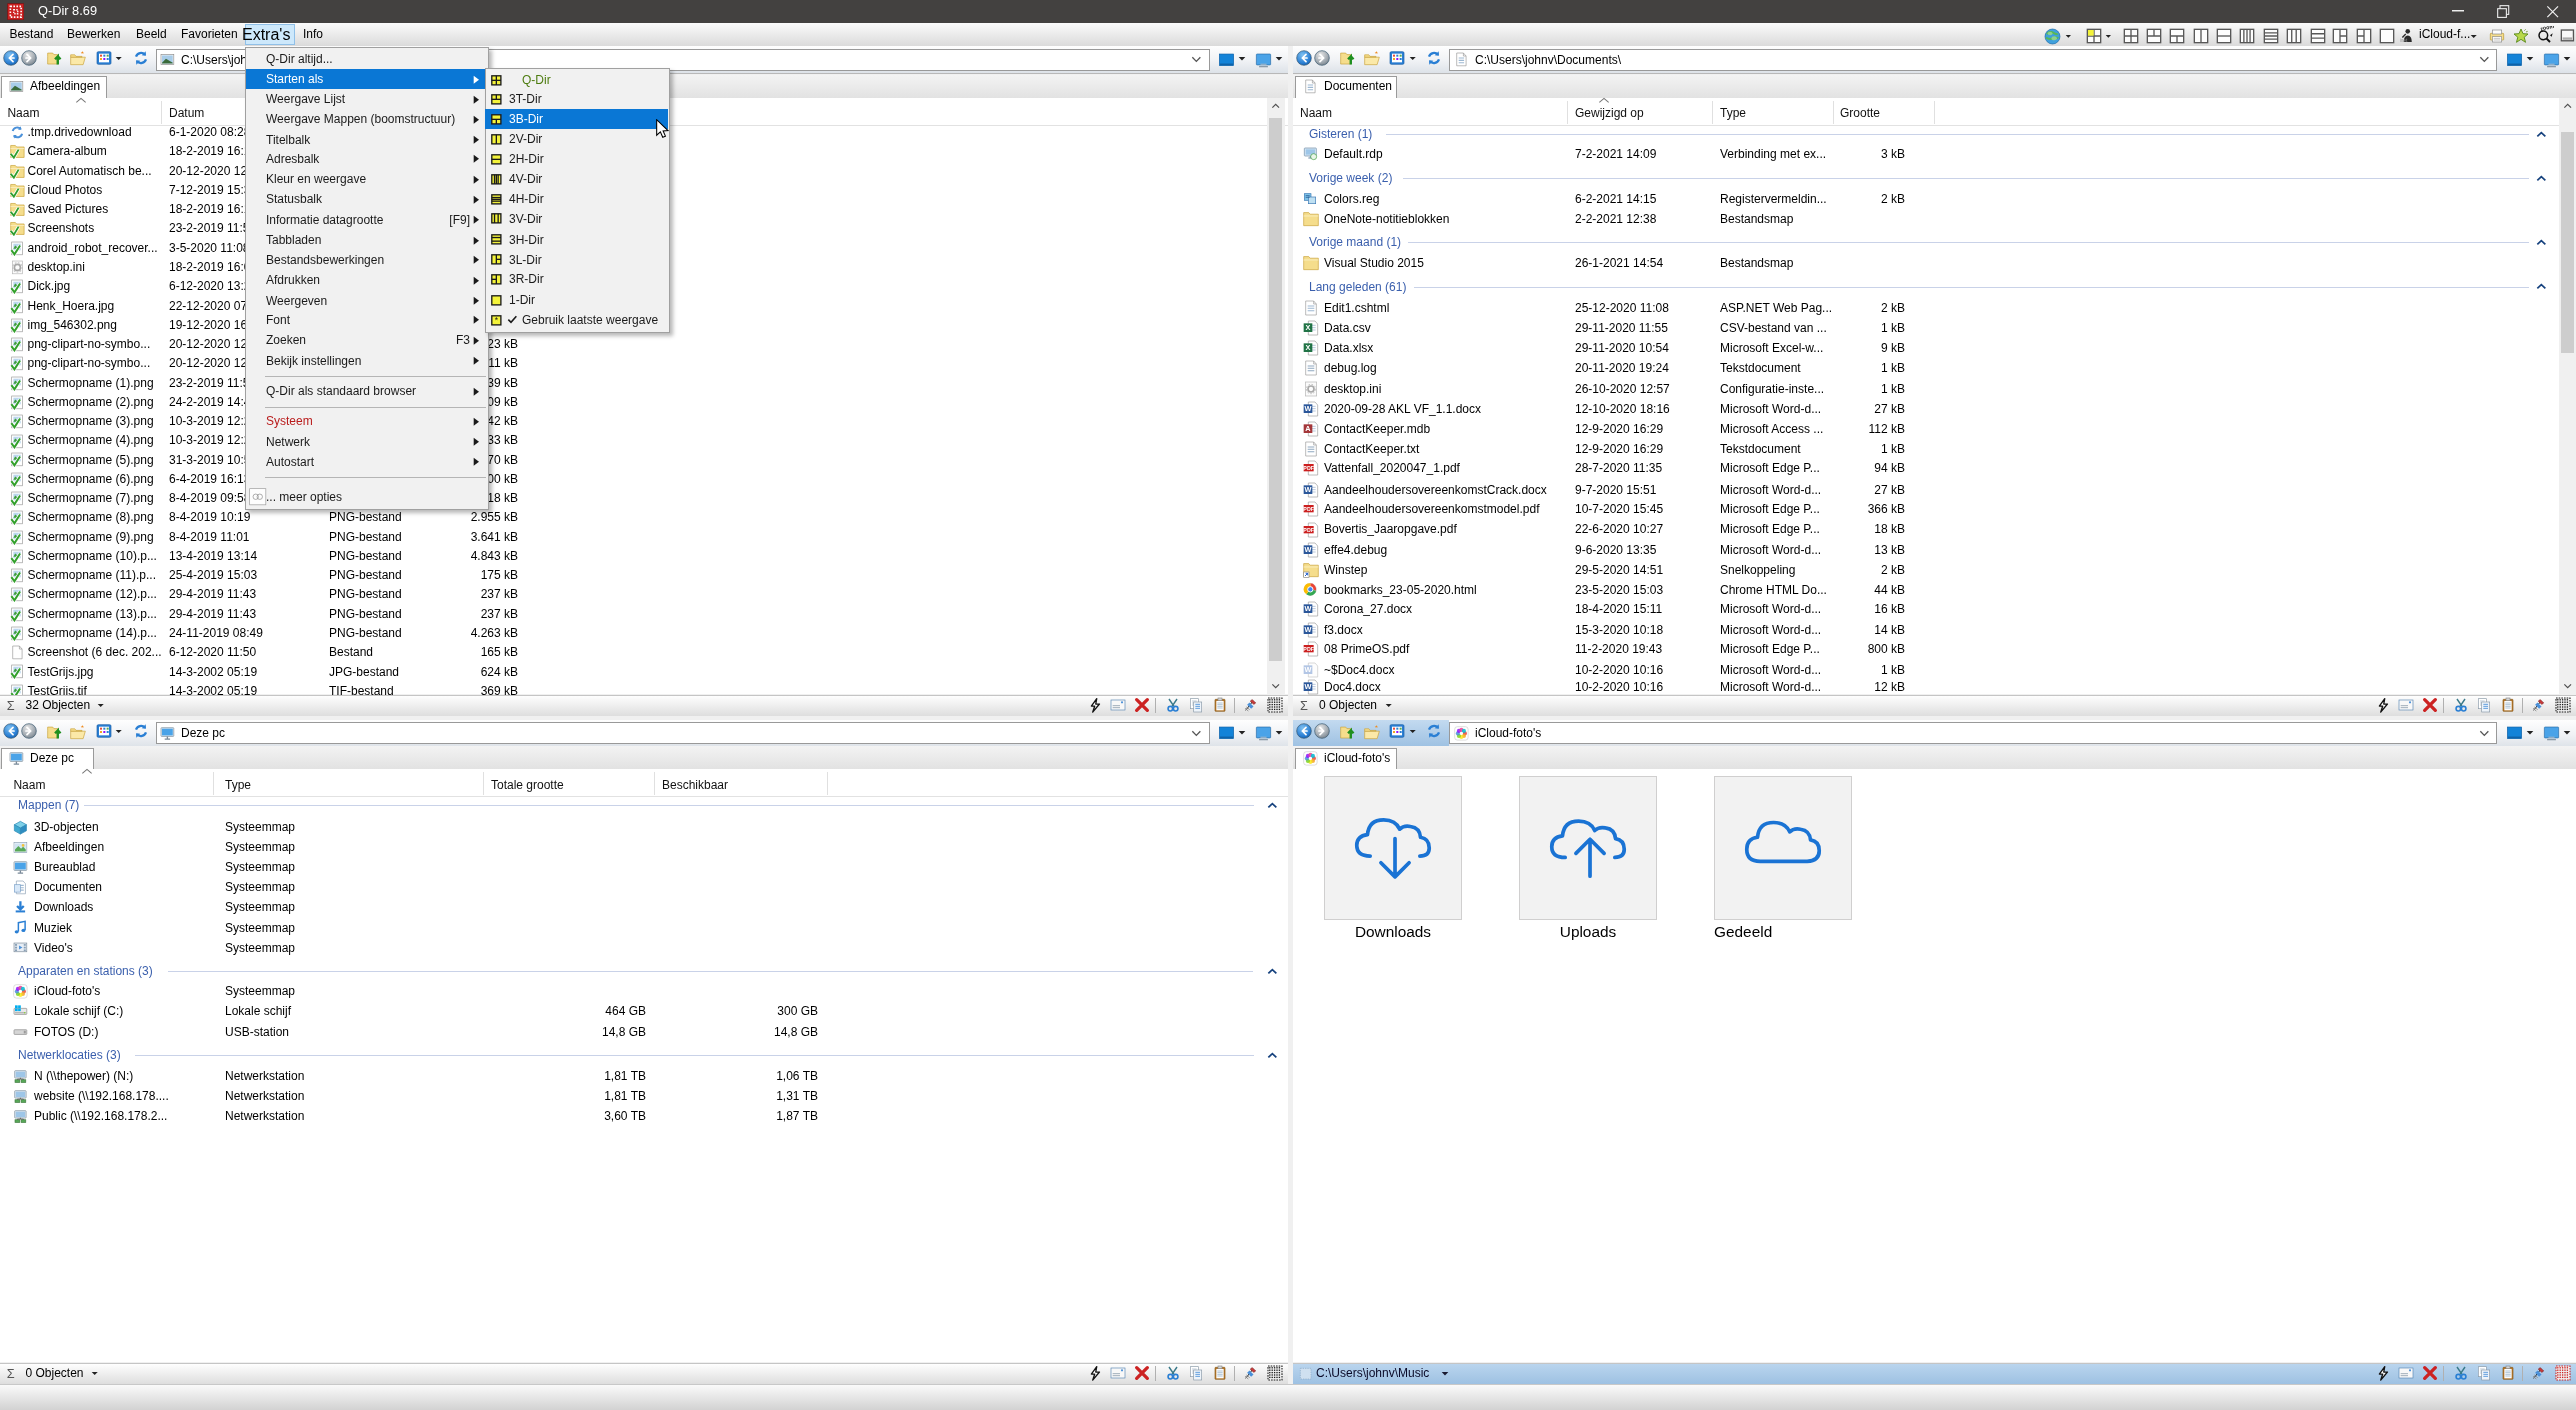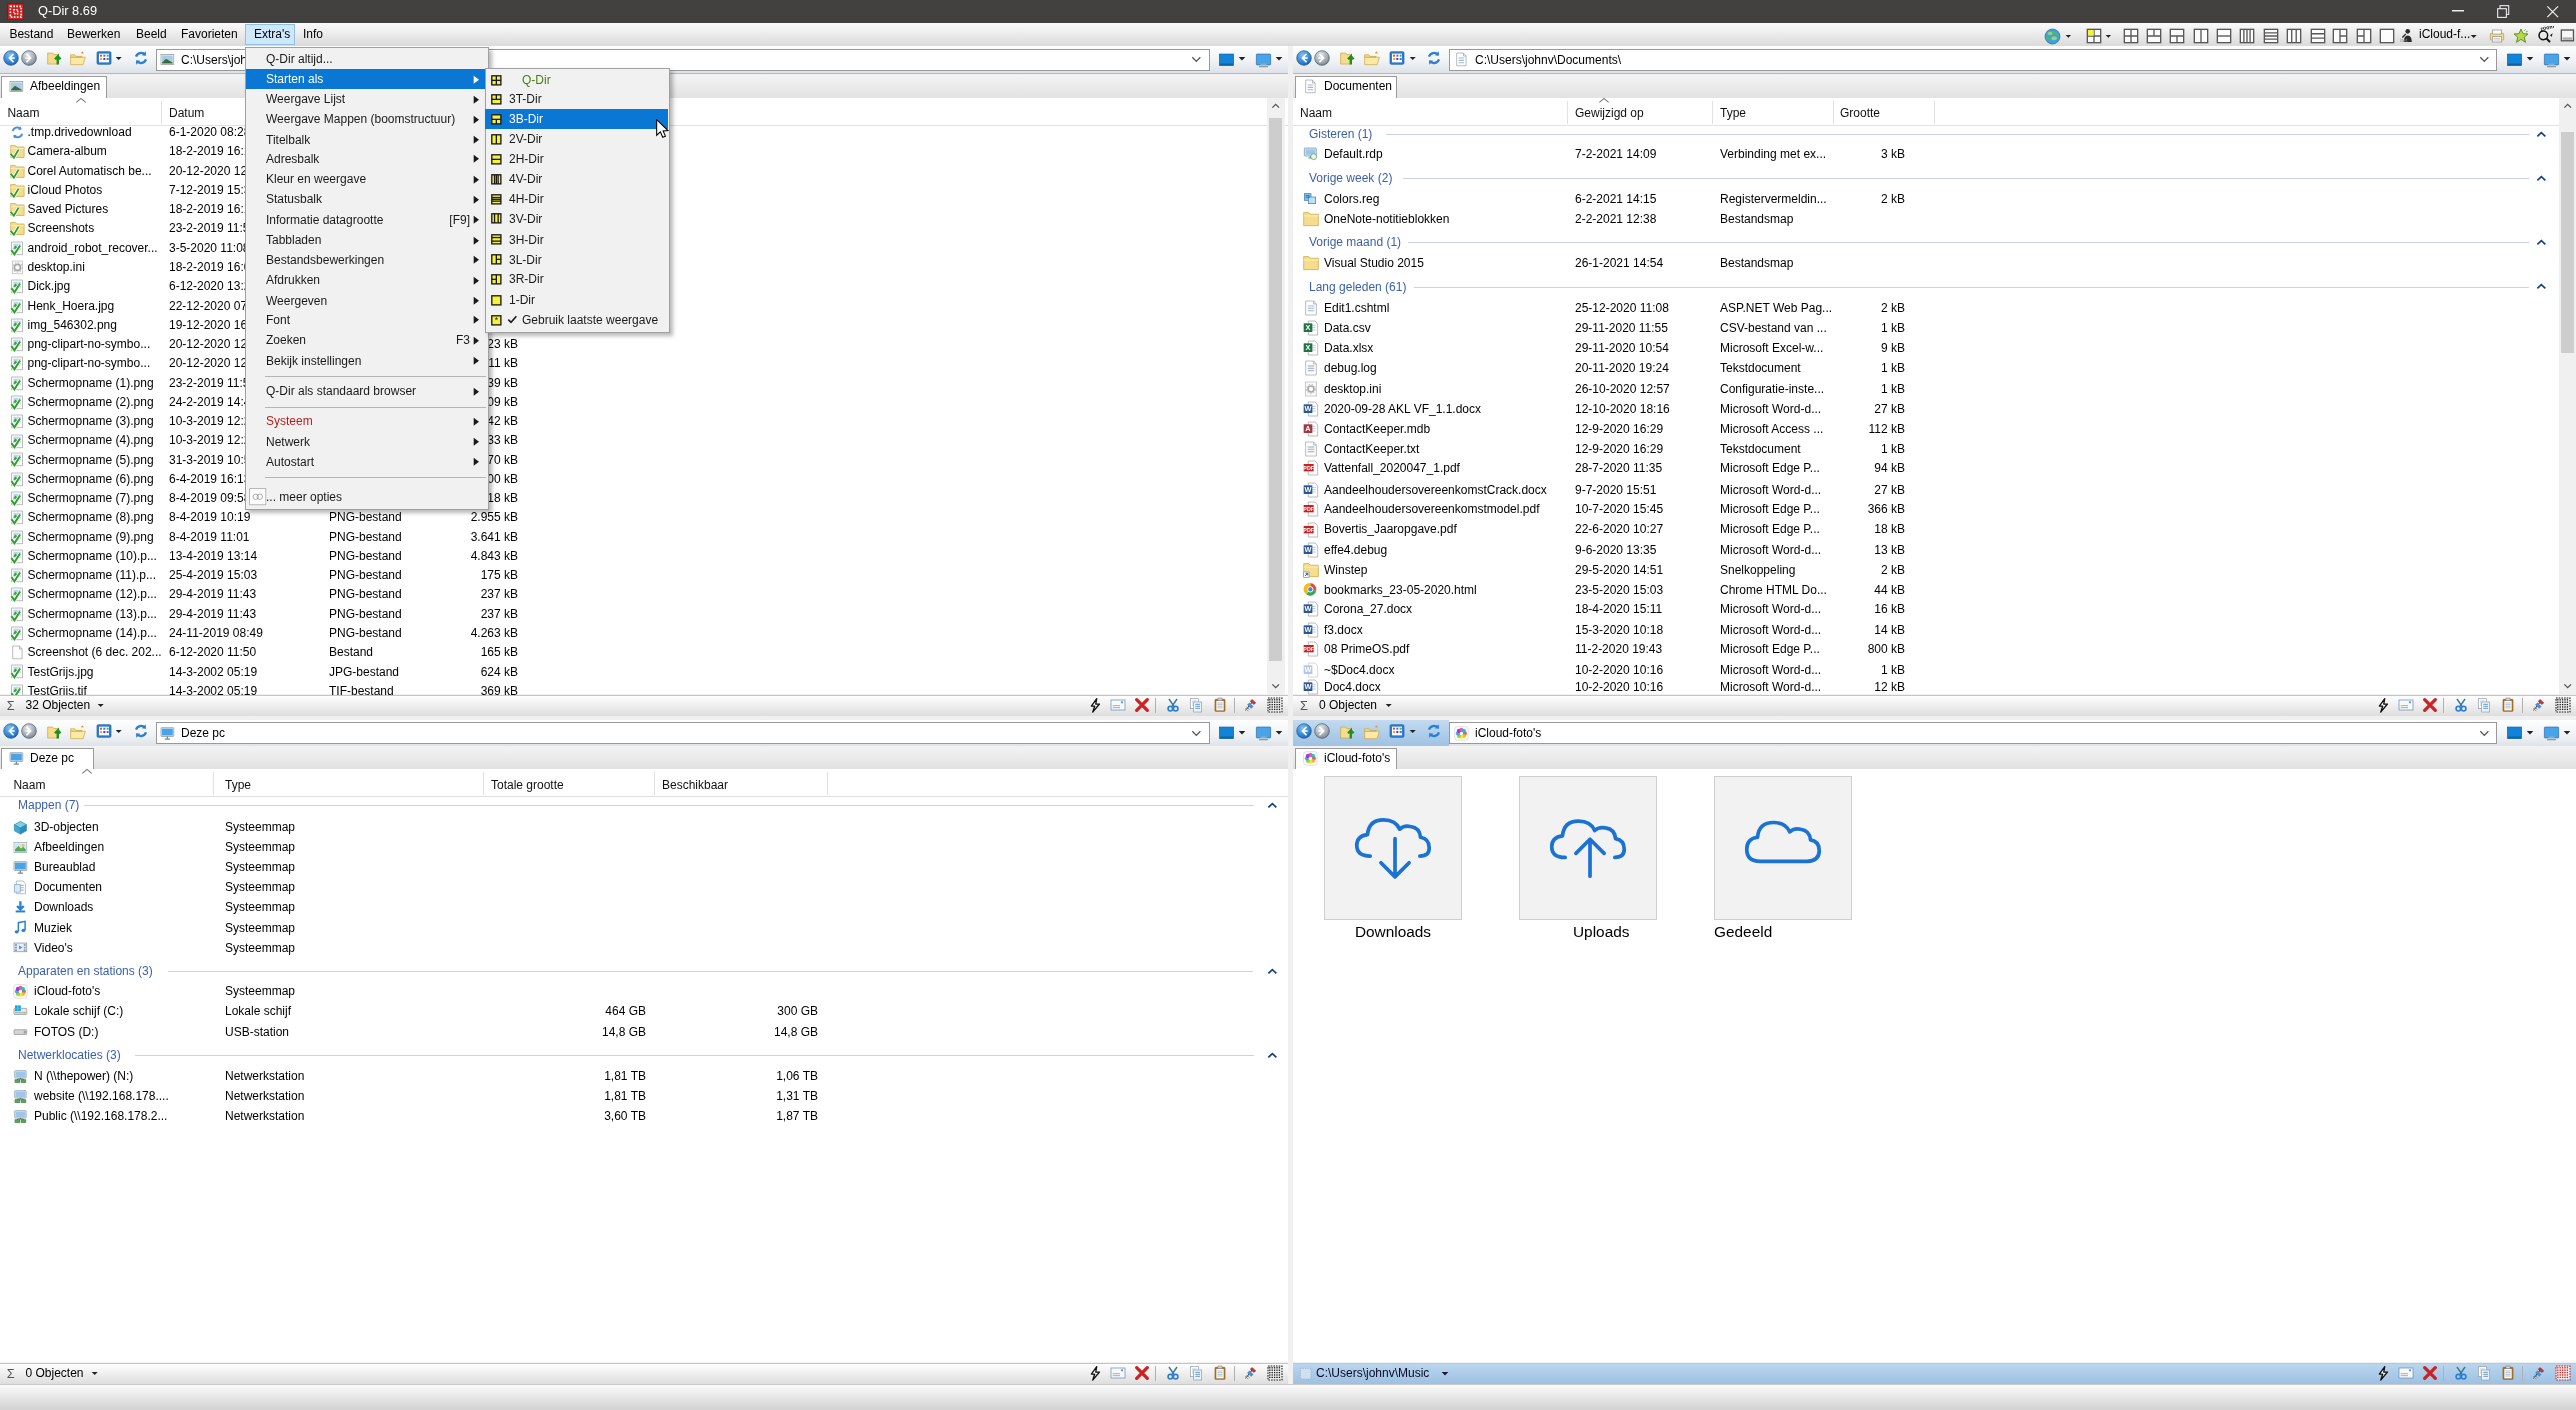--- a/index.html
+++ b/index.html
@@ -24,21 +24,21 @@
   </svg>
 <svg class="abs" style="left:2546px;top:4.7px" width="13.4" height="13.4" viewBox="0 0 20 20">
     <path d="M2 2 L18 18 M18 2 L2 18" stroke="#f0f0f0" stroke-width="1.8"></path>
   </svg>
 <div class="abs" style="left:0;top:23px;width:2576px;height:23.5px;background:linear-gradient(#fbfbfb,#d9d9d9)"></div>
 <div class="abs" style="left:245px;top:24px;width:50px;height:21px;background:#cde8fb;border:0.7px solid #90c0e8;box-sizing:border-box"></div>
 <div class="txt" style="left:9.4px;top:23px;height:23.5px;line-height:23.5px;font-size:12px">Bestand</div>
 <div class="txt" style="left:67px;top:23px;height:23.5px;line-height:23.5px;font-size:12px">Bewerken</div>
 <div class="txt" style="left:136px;top:23px;height:23.5px;line-height:23.5px;font-size:12px">Beeld</div>
 <div class="txt" style="left:181px;top:23px;height:23.5px;line-height:23.5px;font-size:12px">Favorieten</div>
-<div class="txt" style="left:254px;top:23px;height:38px;line-height:23.5px;font-size:12px">Extra's</div>
+<div class="txt" style="left:242px;top:23px;height:38px;line-height:23.5px;font-size:16px">Extra's</div>
 <div class="txt" style="left:303px;top:23px;height:23.5px;line-height:23.5px;font-size:12px">Info</div>
 <svg class="abs" style="left:2044px;top:27.5px" width="17" height="17" viewBox="0 0 25 25">
     <circle cx="12.5" cy="12.5" r="11.0" fill="#3fa0dc" stroke="#1a6aa8"></circle>
     <path d="M4 9 Q9 4 14 7 Q19 10 20 8 M3 14 Q8 18 13 15 Q17 13 21 15" stroke="#57b857" stroke-width="3" fill="none"></path>
     <ellipse cx="9" cy="8" rx="3.5" ry="2.5" fill="#8ed08e"></ellipse>
     <ellipse cx="15" cy="15" rx="4" ry="3" fill="#8ed08e"></ellipse>
   </svg>
 <svg class="abs" style="left:2065px;top:34px" width="6.7" height="5.4" viewBox="0 0 10 8">
     <path d="M1 1.5 L5.0 5.5 L9 1.5 Z" fill="#222"></path>
   </svg>
@@ -1434,21 +1434,21 @@
     </g>
   </svg>
 <div class="txt" style="left:1324px;top:922px;width:138px;height:20px;line-height:20px;font-size:15.4px;text-align:center">Downloads</div>
 <div class="abs" style="left:1519px;top:776px;width:138px;height:144px;background:#f2f2f2;border:0.7px solid #d0cfcf;box-sizing:border-box"></div>
 <svg class="abs" style="left:1537px;top:797px" width="102" height="102" viewBox="0 0 152 152">
     <g transform="scale(1.0)">
       <path d="M 42 90 Q 22 90 22 74 Q 22 60 38 58 Q 40 36 62 36 Q 80 36 86 50 Q 92 44 102 46 Q 116 48 117 62 Q 130 64 130 78 Q 130 90 116 90" fill="none" stroke="#1a73d4" stroke-width="5.5" stroke-linejoin="round" stroke-linecap="round"></path>
       <path d="M79 118 V64 M58 84 L79 63 L100 84" fill="none" stroke="#1a73d4" stroke-width="5.5" stroke-linecap="round" stroke-linejoin="round"></path>
     </g>
   </svg>
-<div class="txt" style="left:1573px;top:922px;width:138px;height:20px;line-height:20px;font-size:15.4px;">Uploads</div>
+<div class="txt" style="left:1519px;top:922px;width:138px;height:20px;line-height:20px;font-size:15.4px;text-align:center">Uploads</div>
 <div class="abs" style="left:1714px;top:776px;width:138px;height:144px;background:#f2f2f2;border:0.7px solid #d0cfcf;box-sizing:border-box"></div>
 <svg class="abs" style="left:1732px;top:797px" width="102" height="102" viewBox="0 0 152 152">
     <g transform="scale(1.0)">
       <path d="M 42 96 L 42 96 Q 22 96 22 78 Q 22 62 38 60 Q 40 38 62 38 Q 80 38 86 52 Q 92 46 102 48 Q 116 50 117 64 Q 130 66 130 80 Q 130 95 112 96 Z" fill="none" stroke="#1a73d4" stroke-width="5.5" stroke-linejoin="round"></path>
     </g>
   </svg>
 <div class="txt" style="left:1714px;top:922px;width:138px;height:20px;line-height:20px;font-size:15.4px;text-align:left">Gedeeld</div>
 <div class="abs" style="left:1293px;top:1363px;width:1283px;height:21.5px;background:linear-gradient(#bad5ee,#9cc0e2);border-top:0.7px solid #c5c5c5;box-sizing:border-box"></div>
 <svg class="abs" style="left:1299px;top:1367px" width="13.4" height="13.4" viewBox="0 0 20 20">
     <rect x="2" y="2" width="16" height="16" fill="#cfe0f0" stroke="#8aa8c5" stroke-dasharray="2 1.5"></rect>

